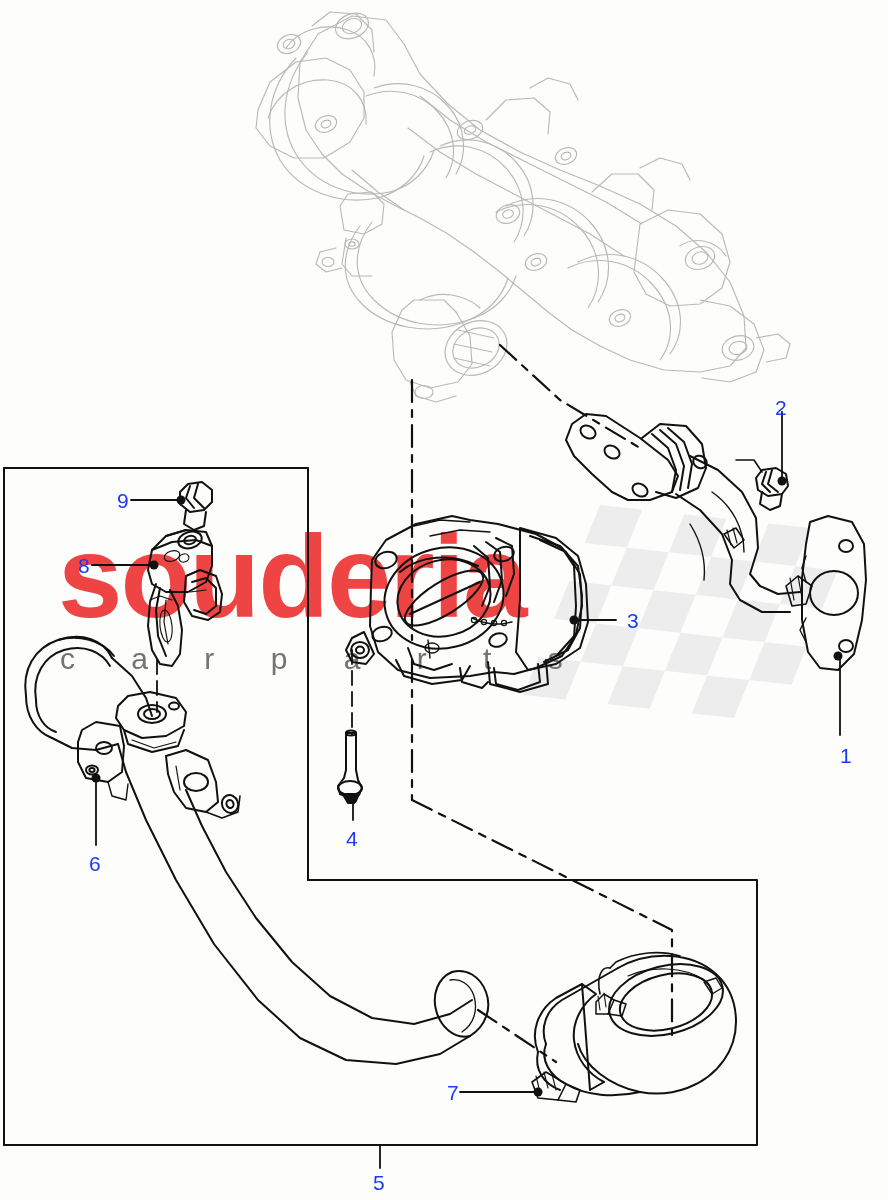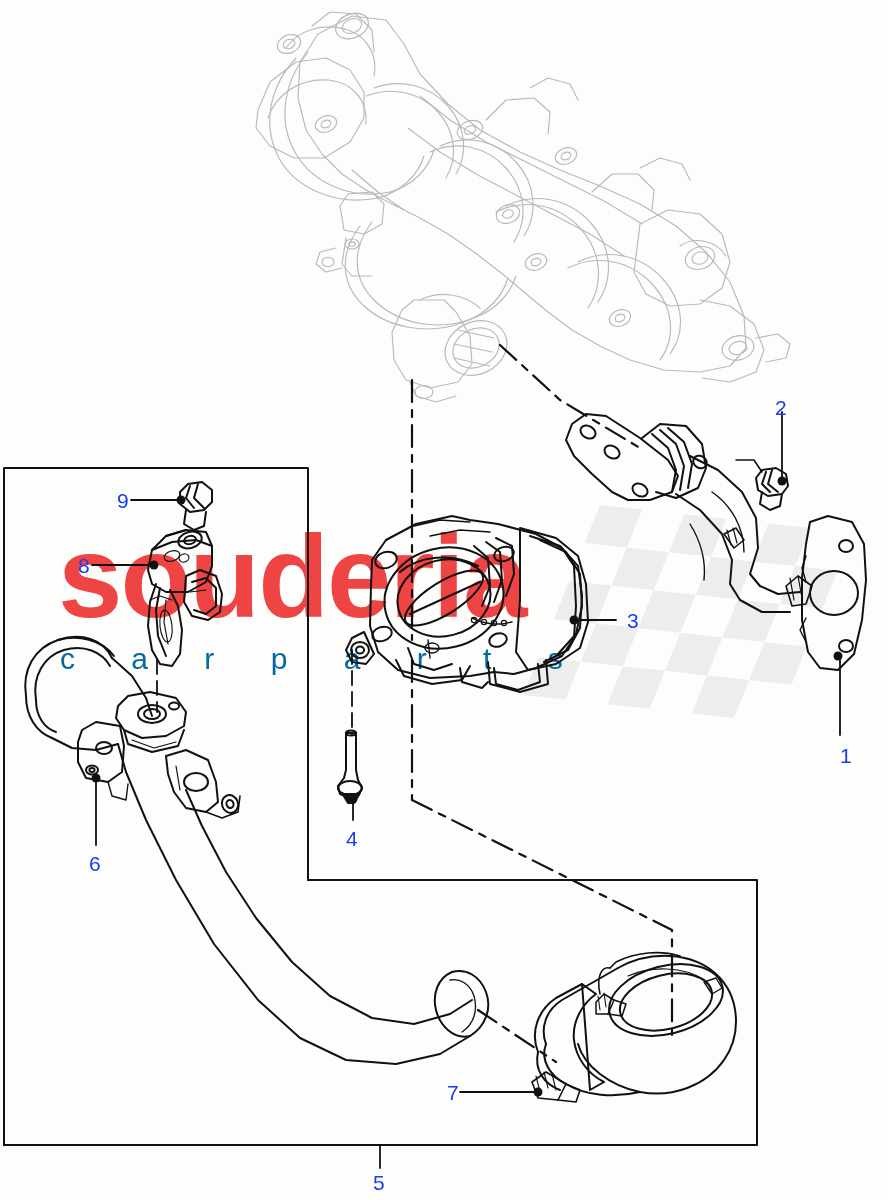--- a/index.html
+++ b/index.html
@@ -28,21 +28,21 @@
     letter-spacing:-2px;
     color:#ef4444;
     left:58px;top:510px;
     user-select:none;
   }
   .wm-sub{
     position:absolute;
     font-family:"Liberation Sans",sans-serif;
     font-size:30px;
     letter-spacing:24px;
-    color:#0369a1;
+    color:#737373;
     left:60px;top:642px;
     user-select:none;
   }
 </style>
 </head>
 <body>
 
 <div id="sheet">
 
   <svg class="layer" viewBox="0 0 888 1200">

